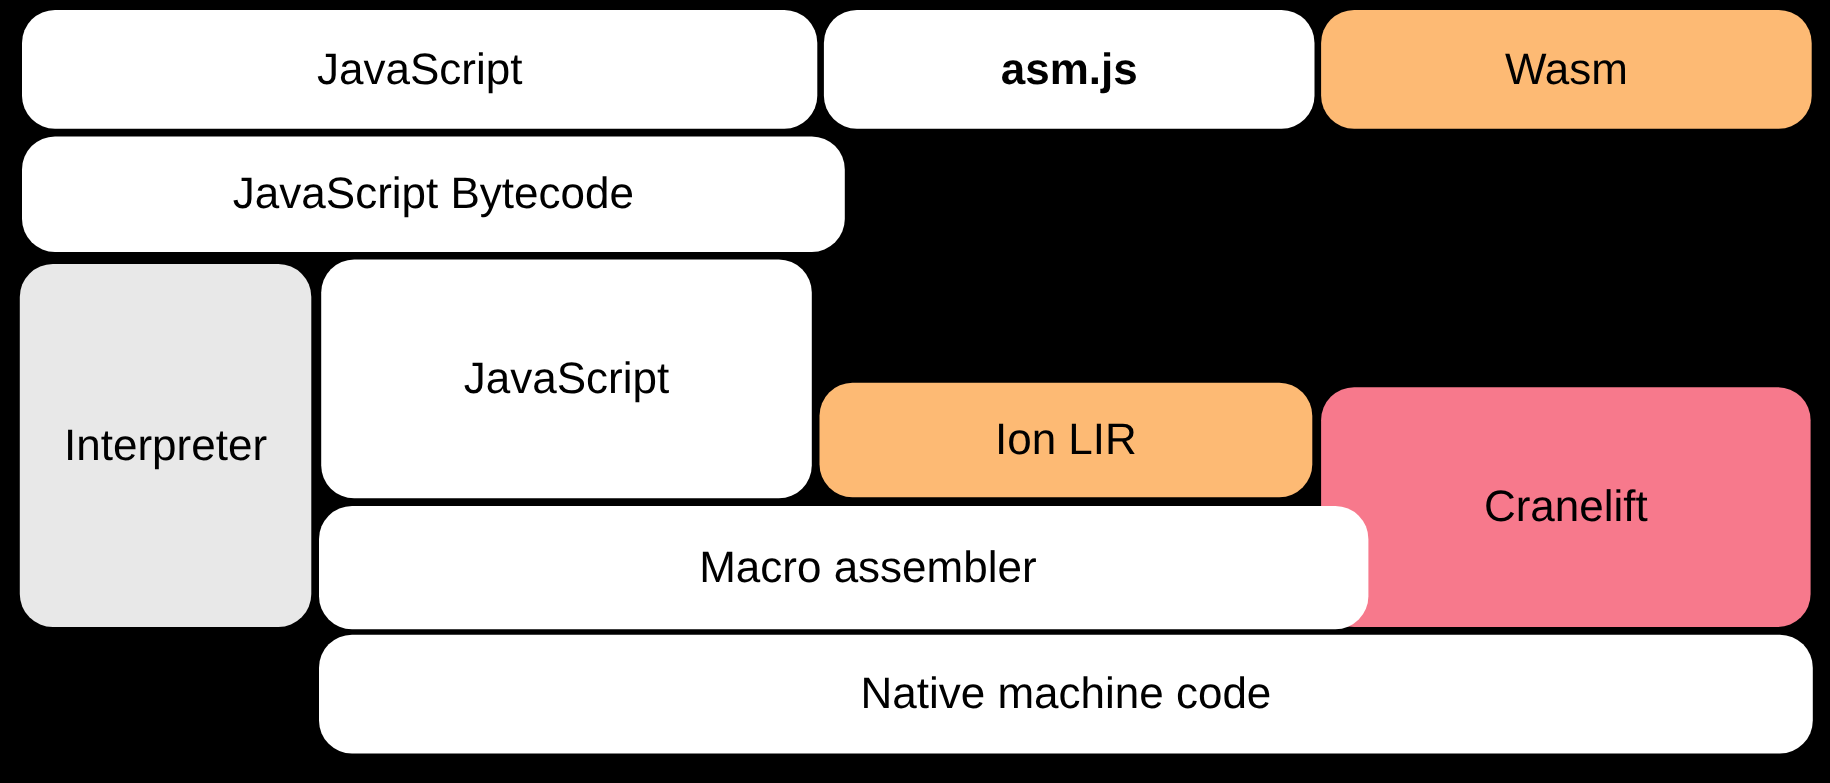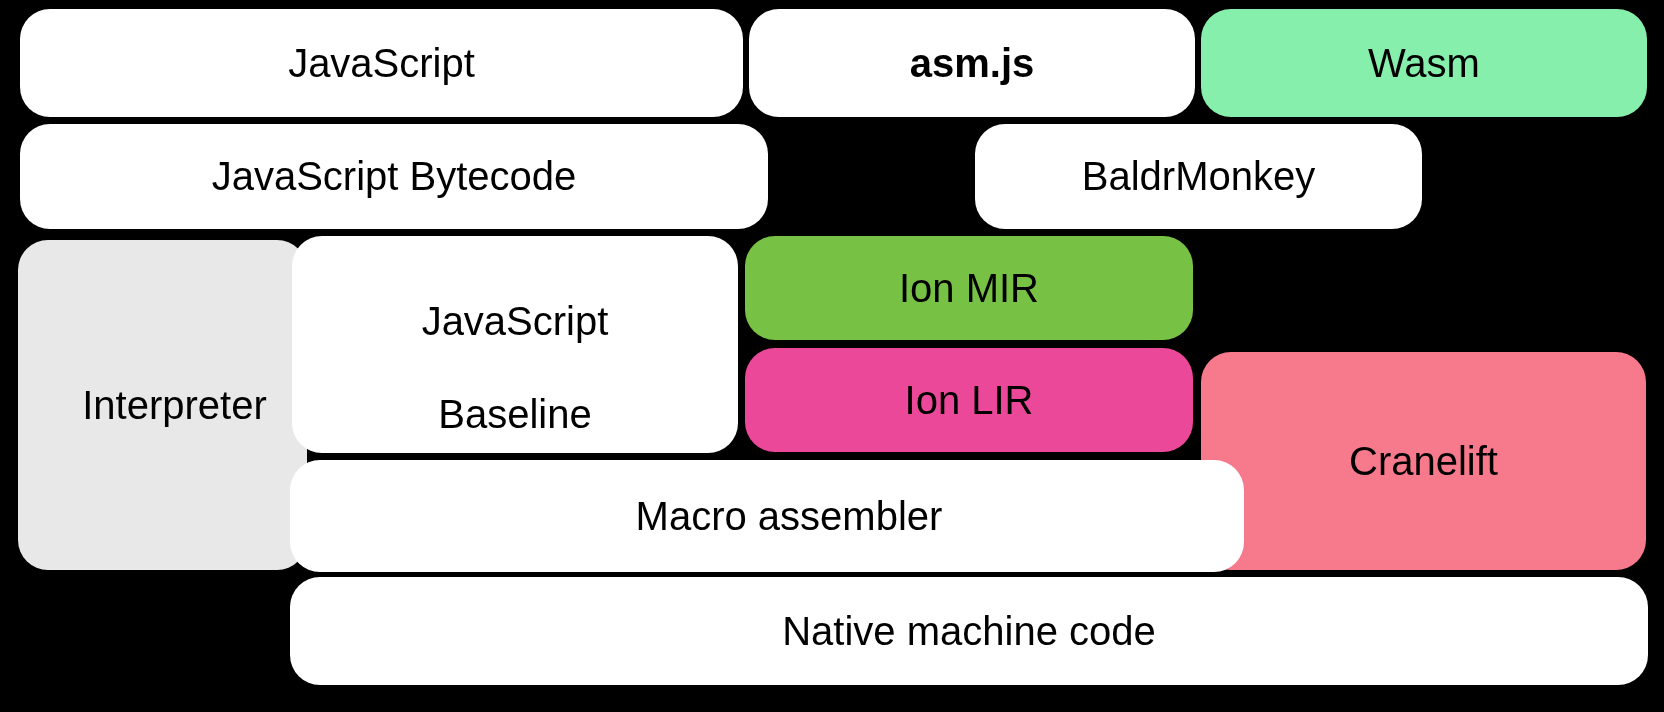--- a/index.html
+++ b/index.html
@@ -46,48 +46,41 @@
 <div id="canvas" style="background-color: rgb(0, 0, 0);">
 
   <div class="box" id="b-javascript" style="background-color: rgb(255, 255, 255);">
     <span>JavaScript</span>
   </div>
 
   <div class="box" id="b-asmjs" style="background-color: rgb(255, 255, 255); font-weight: bold;">
     <span>asm.js</span>
   </div>
 
-  <div class="box" id="b-wasm" style="background-color: #86efac;">
+  <div class="box" id="b-wasm" style="background-color: #fdba74;">
     <span>Wasm</span>
   </div>
 
   <div class="box" id="b-bytecode" style="background-color: rgb(255, 255, 255);">
     <span>JavaScript Bytecode</span>
   </div>
 
-  <div class="box" id="b-baldrmonkey" style="background-color: rgb(255, 255, 255);">
-    <span>BaldrMonkey</span>
-  </div>
 
-  <div class="box" id="b-interpreter" style="background-color: rgb(232, 232, 232); padding-left: 24px;">
+  <div class="box" id="b-interpreter" style="background-color: rgb(232, 232, 232);">
     <span>Interpreter</span>
   </div>
 
   <div class="box" id="b-baseline" style="background-color: rgb(255, 255, 255);">
     <span>
       <span>JavaScript</span><br>
-      <span>Baseline</span>
     </span>
   </div>
 
-  <div class="box" id="b-ionmir" style="background-color: rgb(119, 194, 69);">
-    <span>Ion MIR</span>
-  </div>
 
-  <div class="box" id="b-ionlir" style="background-color: #ec4899;">
+  <div class="box" id="b-ionlir" style="background-color: #fdba74;">
     <span>Ion LIR</span>
   </div>
 
   <div class="box" id="b-cranelift" style="background-color: rgb(247, 121, 140);">
     <span>Cranelift</span>
   </div>
 
   <div class="box" id="b-macro" style="background-color: rgb(255, 255, 255);">
     <span>Macro assembler</span>
   </div>

